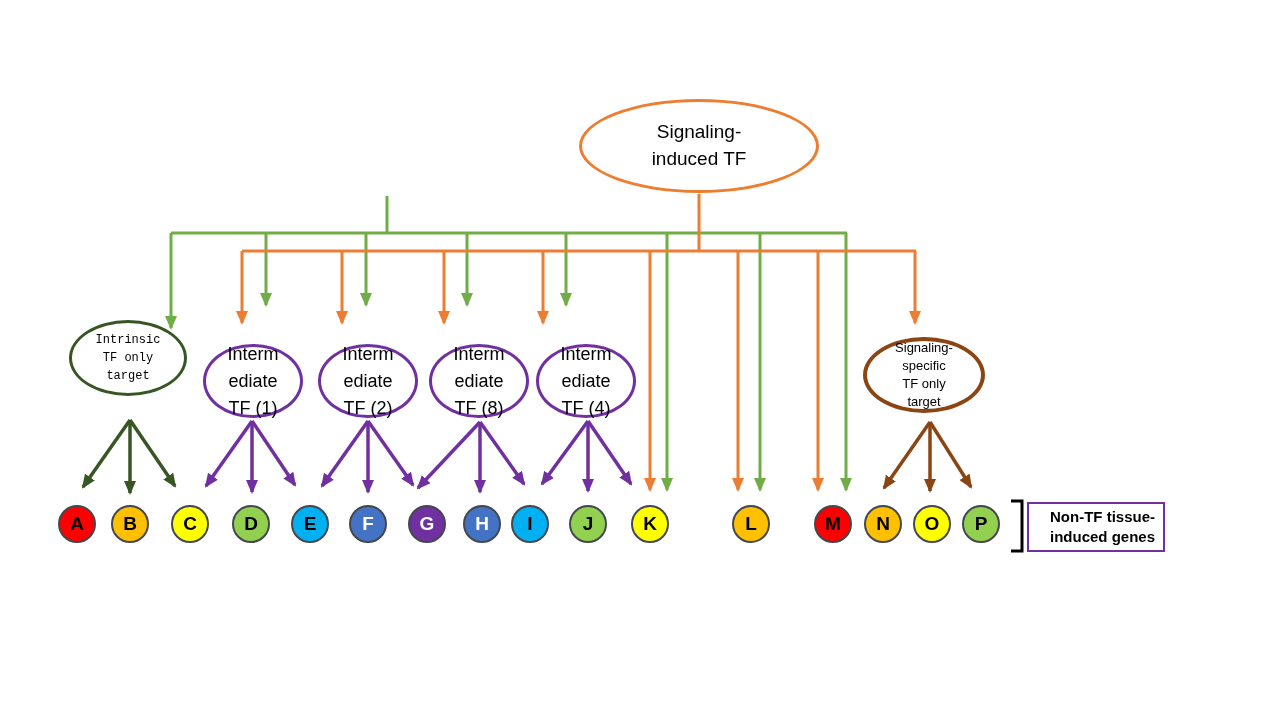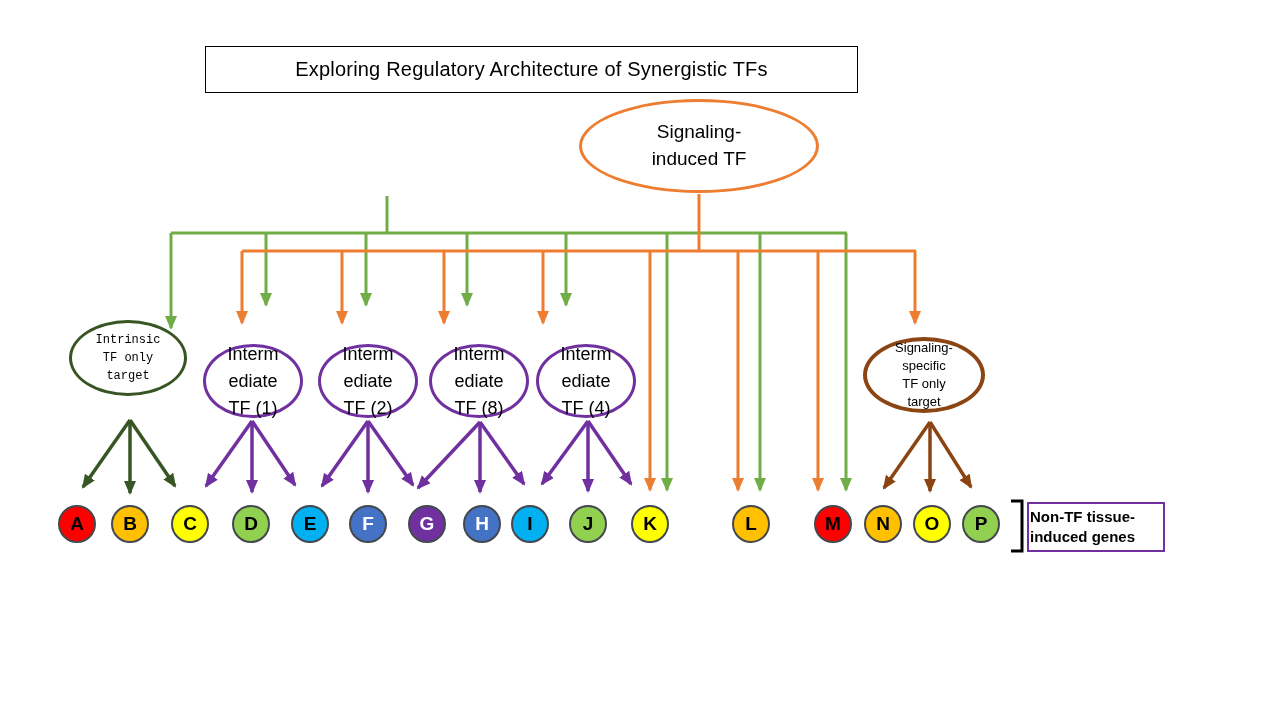--- a/index.html
+++ b/index.html
@@ -34,21 +34,21 @@
                            overflow:visible; }
 
   .gene { position:absolute; top:505px; width:38px; height:38px; border-radius:50%;
           border:2px solid #44484f; z-index:2;
           display:flex; align-items:center; justify-content:center;
           font-size:19px; font-weight:bold; }
 
   .legend-box { position:absolute; left:1027px; top:502px; width:138px; height:50px;
                 border:2px solid #7030A0; background:#fff; z-index:2;
                 display:flex; flex-direction:column; justify-content:center;
-                padding-left:1px; font-size:15px; font-weight:bold; line-height:1.35; }
+                padding-left:21px; font-size:15px; font-weight:bold; line-height:1.35; }
 </style>
 </head>
 <body>
 
 <div id="stage">
 
   <svg id="connectors" width="1280" height="720" viewBox="0 0 1280 720">
     <defs>
       <marker id="ah-green" markerUnits="userSpaceOnUse" markerWidth="14" markerHeight="12" refX="12" refY="6" orient="auto">
           <path d="M0,0 L14,6 L0,12 Z" fill="#70AD47"></path>
@@ -116,23 +116,20 @@
 
     <g stroke="#8B4513" stroke-width="3.5" fill="none">
       <line x1="930" y1="422" x2="884" y2="488" marker-end="url(#ah-brown)"></line>
       <line x1="930" y1="422" x2="930" y2="491" marker-end="url(#ah-brown)"></line>
       <line x1="930" y1="422" x2="971" y2="487" marker-end="url(#ah-brown)"></line>
     </g>
 
     <path d="M1011,501 H1022 V551 H1011" stroke="#000" stroke-width="3" fill="none"></path>
   </svg>
 
-  <div class="title-box">
-    <span>Exploring Regulatory Architecture of Synergistic TFs</span>
-  </div>
 
   <div class="node" id="node-signaling">
     <span>Signaling-</span>
     <span>induced TF</span>
   </div>
 
   <div class="node" id="node-intrinsic-target">
     <span>Intrinsic</span>
     <span>TF only</span>
     <span>target</span>

